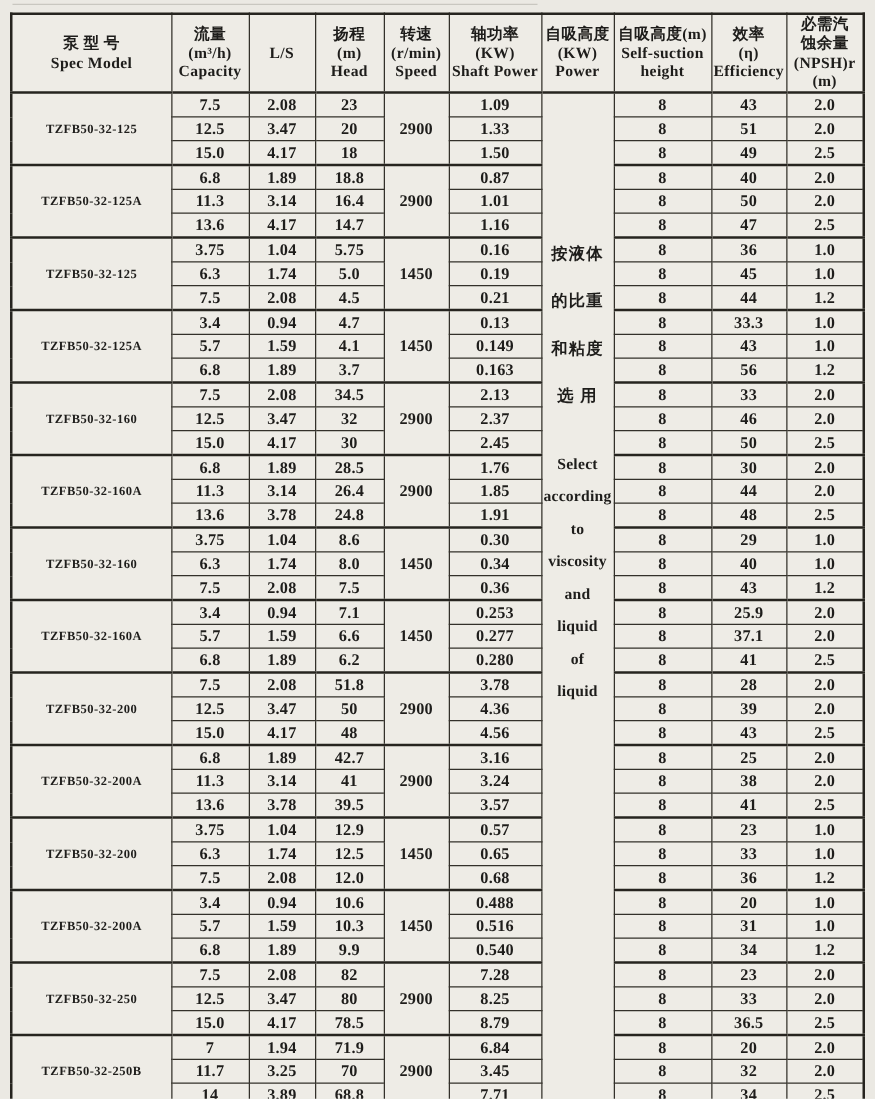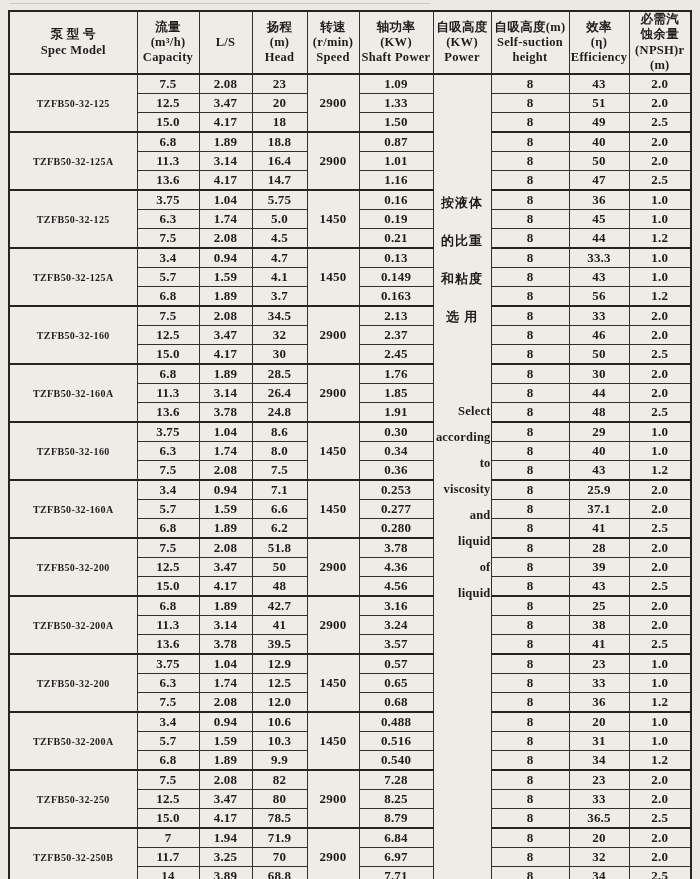--- a/index.html
+++ b/index.html
@@ -76,21 +76,21 @@
     font-weight: 700;
   }
   .power-note { padding-top: 120px; }
   .power-zh-line {
     height: 16px;
     line-height: 16px;
     margin-bottom: 22px;
     font-size: 13px;
     letter-spacing: 1px;
   }
-  .power-en-block { margin-top: 78px; text-align: right; }
+  .power-en-block { margin-top: 38px; }
   .power-en-line {
     height: 16px;
     line-height: 16px;
     margin-bottom: 10px;
     font-size: 12.5px;
   }
 </style>
 </head>
 <body>
 
@@ -565,21 +565,21 @@
         <td class="speed-cell" rowspan="3">2900</td>
         <td>6.84</td>
         <td>8</td>
         <td>20</td>
         <td>2.0</td>
       </tr>
       <tr>
         <td>11.7</td>
         <td>3.25</td>
         <td>70</td>
-        <td>6.97</td>
+        <td>3.45</td>
         <td>8</td>
         <td>32</td>
         <td>2.0</td>
       </tr>
       <tr>
         <td>14</td>
         <td>3.89</td>
         <td>68.8</td>
         <td>7.71</td>
         <td>8</td>

